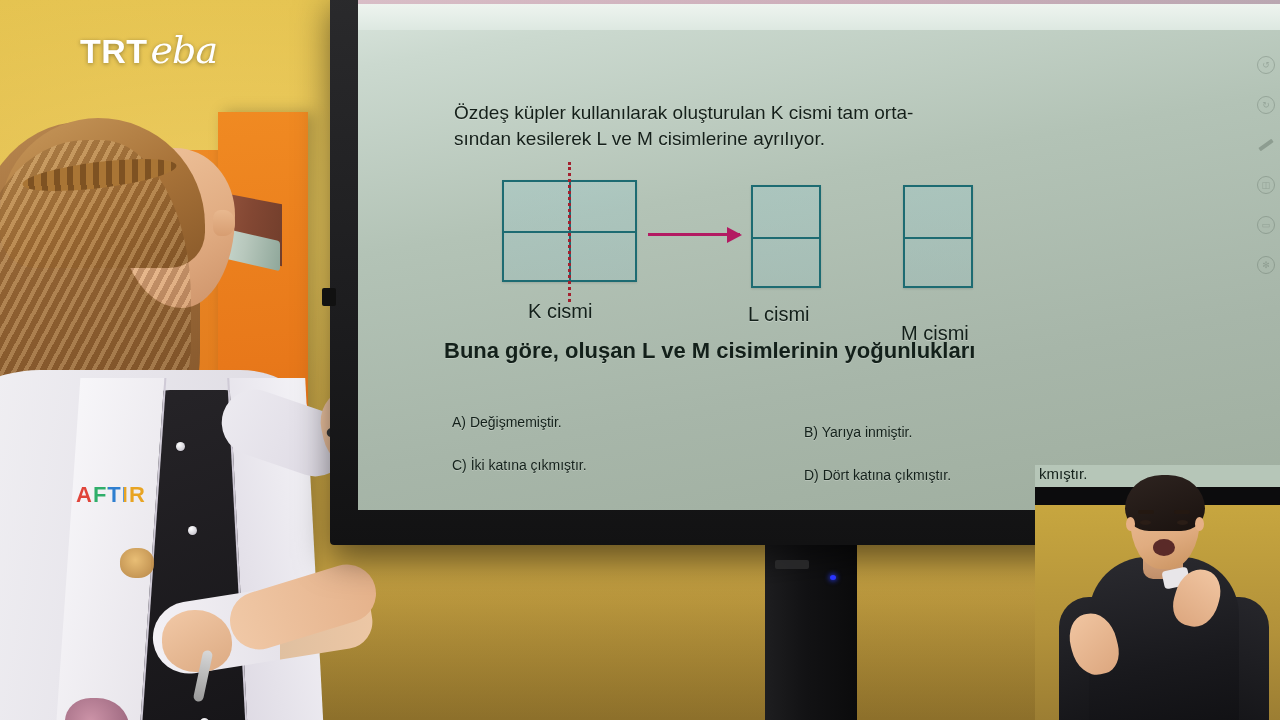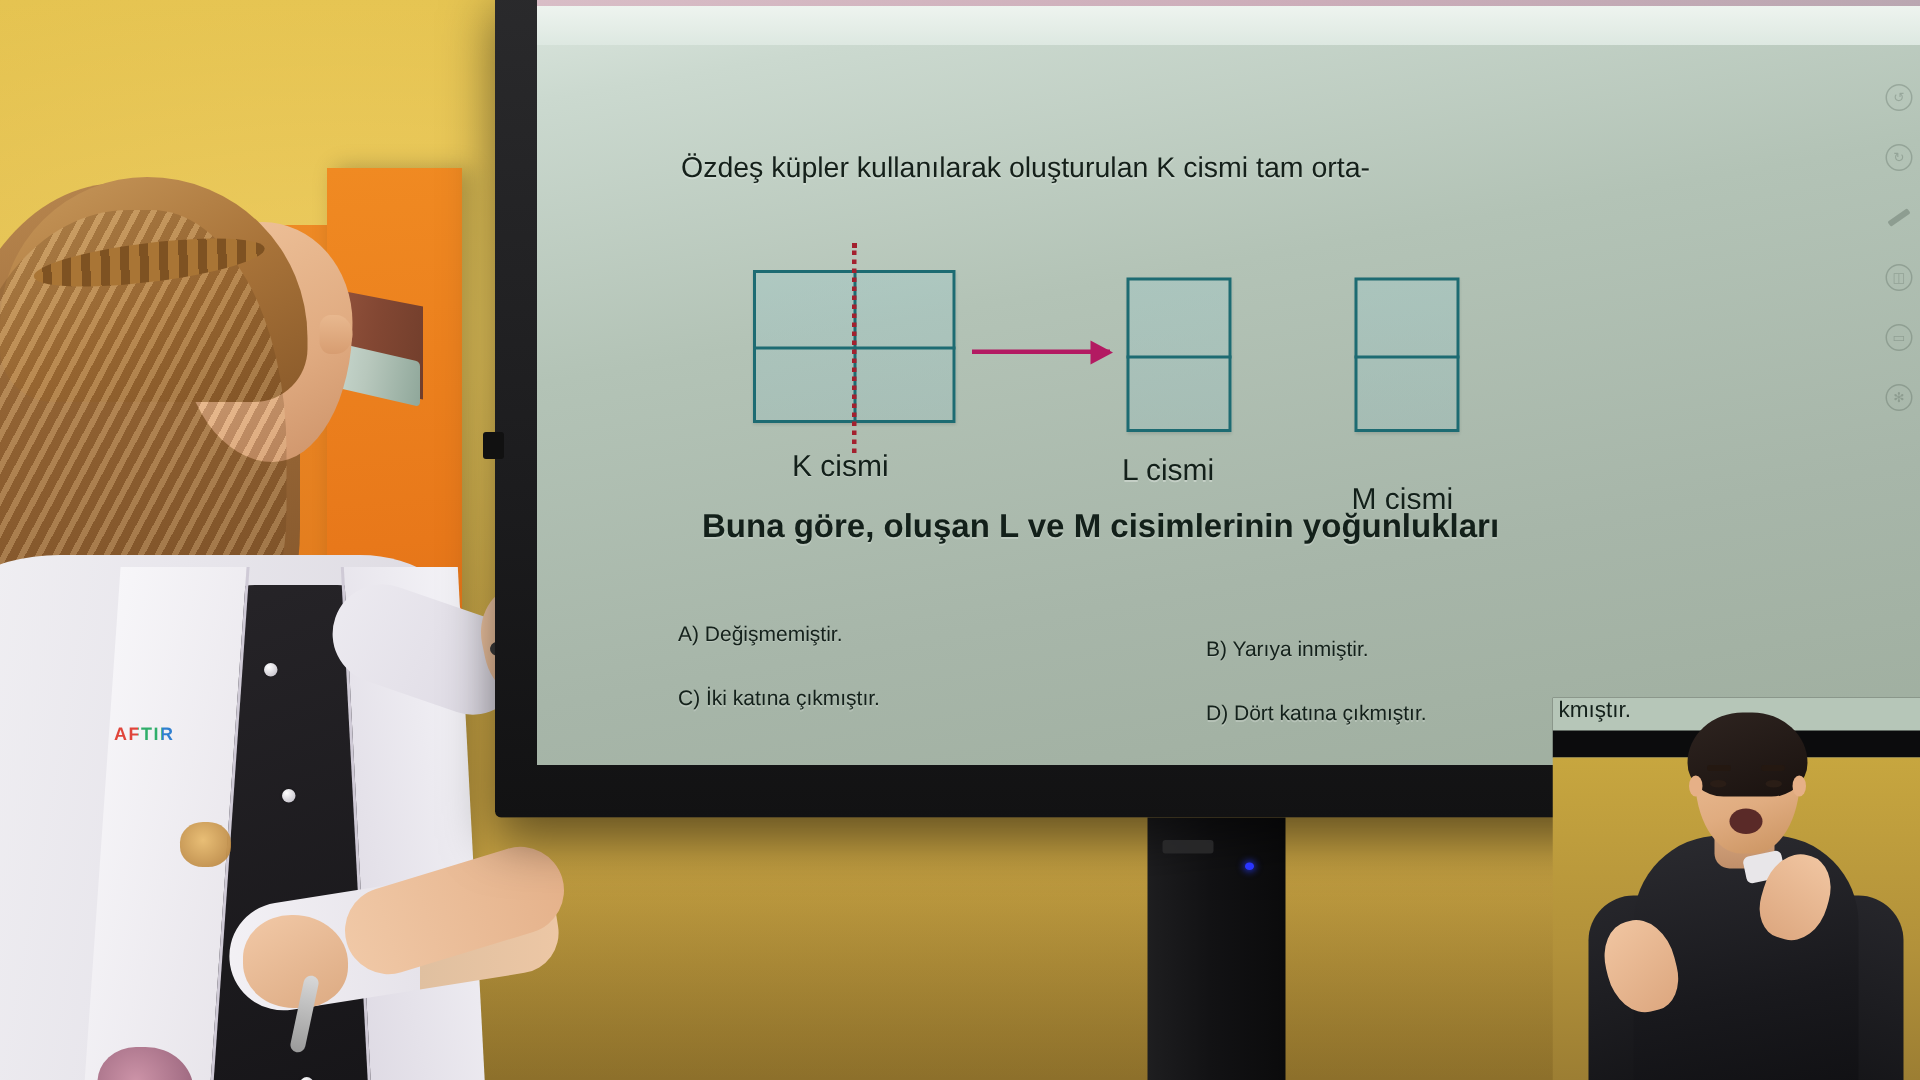--- a/index.html
+++ b/index.html
@@ -112,21 +112,21 @@
   }
   .t-coat-lapel-r {
     position:absolute; left:268px; top:308px; width:78px; height:412px;
     background:linear-gradient(260deg,#f4f3f7,#ddd9e3);
     transform:skewX(3deg);
     border-left:2px solid #cfcad6;
   }
   .t-badge {
     position:absolute; left:106px; top:412px; width:72px; height:24px;
     font-family:"Liberation Sans", sans-serif;
-    font-weight:bold; font-size:12px; letter-spacing:1px;
+    font-weight:bold; font-size:22px; letter-spacing:1px;
     background:linear-gradient(90deg,#e0443a 0%,#e0443a 22%,#2fae6a 22%,#2fae6a 44%,#2f7fd0 44%,#2f7fd0 66%,#e8a423 66%,#e8a423 100%);
     -webkit-background-clip:text; background-clip:text; color:transparent;
     text-shadow:none;
   }
   .t-pocket-patch {
     position:absolute; left:95px; top:628px; width:64px; height:58px;
     background:radial-gradient(circle at 40% 40%, #c98aa0, #9a5f78 70%, #6d4255);
     border-radius:40% 50% 45% 55%;
     opacity:.9;
   }
@@ -293,21 +293,21 @@
   }
   .fig-label {
     position:absolute; font-size:20px; color:#13201a;
     text-shadow:0 1px 0 rgba(255,255,255,.3);
   }
   .lab-k { left:170px; top:130px; }
   .lab-l { left:390px; top:133px; }
   .lab-m { left:543px; top:136px;margin-top:16px; }
 
   .ask {
-    position:absolute; left:110px; top:258px; width:720px;
+    position:absolute; left:86px; top:258px; width:720px;
     font-size:22px; font-weight:bold; line-height:1.34; color:#13201a;
     text-shadow:0 1px 0 rgba(255,255,255,.22);
   }
   .options { position:absolute; left:94px; top:336px; width:740px; }
   .opt {
     position:absolute; font-size:14px; color:#14211b;
     text-shadow:0 1px 0 rgba(255,255,255,.22);
     white-space:nowrap;
   }
   .opt-a { left:0px;   top:0px; }
@@ -419,20 +419,24 @@
 <div id="stage">
 
   <div class="bg-wall"></div>
   <div class="bg-wall-shade"></div>
   <div class="orange-panel2"></div>
   <div class="orange-panel"></div>
   <div class="shelf-strip"></div>
   <div class="shelf-strip2"></div>
   <div class="floor-shadow"></div>
 
+  <div class="logo">
+    <span class="trt">TRT</span>
+    <span class="eba">eba</span>
+  </div>
 
   <div class="teacher">
     <div class="t-hair-back"></div>
     <div class="t-face"></div>
     <div class="t-nose"></div>
     <div class="t-hair-top"></div>
     <div class="t-hair-tex"></div>
     <div class="t-hair-braid"></div>
 
     <div class="t-coat"></div>
@@ -470,20 +474,21 @@
     <div class="slide">
 
       <div class="slide-topstrip"></div>
       <div class="slide-top-light"></div>
 
 
       <div class="slide-body">
 
         <div class="stem">
           <span>Özdeş küpler kullanılarak oluşturulan K cismi tam orta-</span>
+          <span class="l2">sından kesilerek L ve M cisimlerine ayrılıyor.</span>
         </div>
 
         <div class="figures">
 
           <div class="fig fig-k">
             <div class="hline"></div>
             <div class="vline"></div>
           </div>
           <div class="cutline"></div>
 

